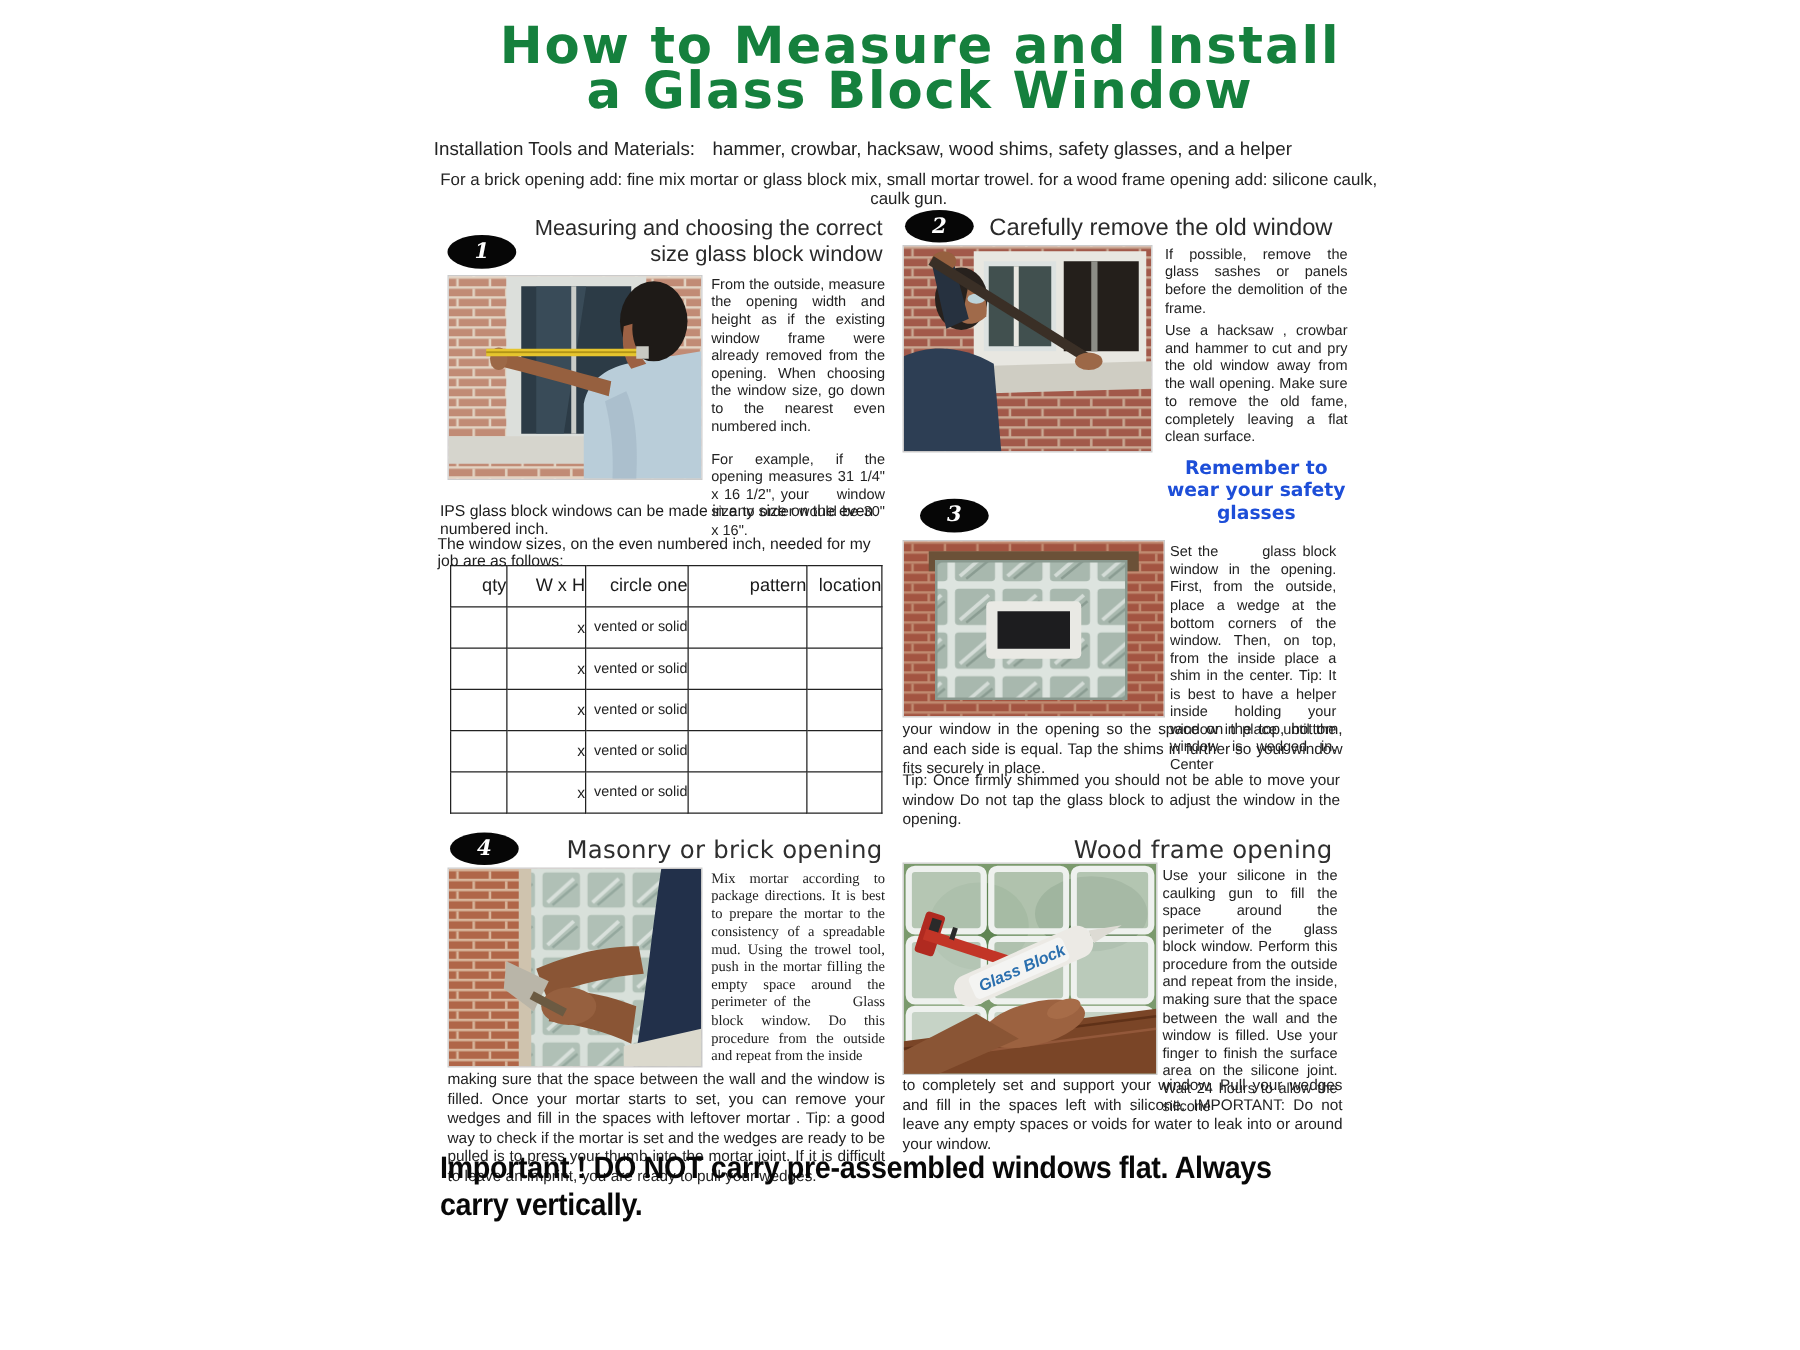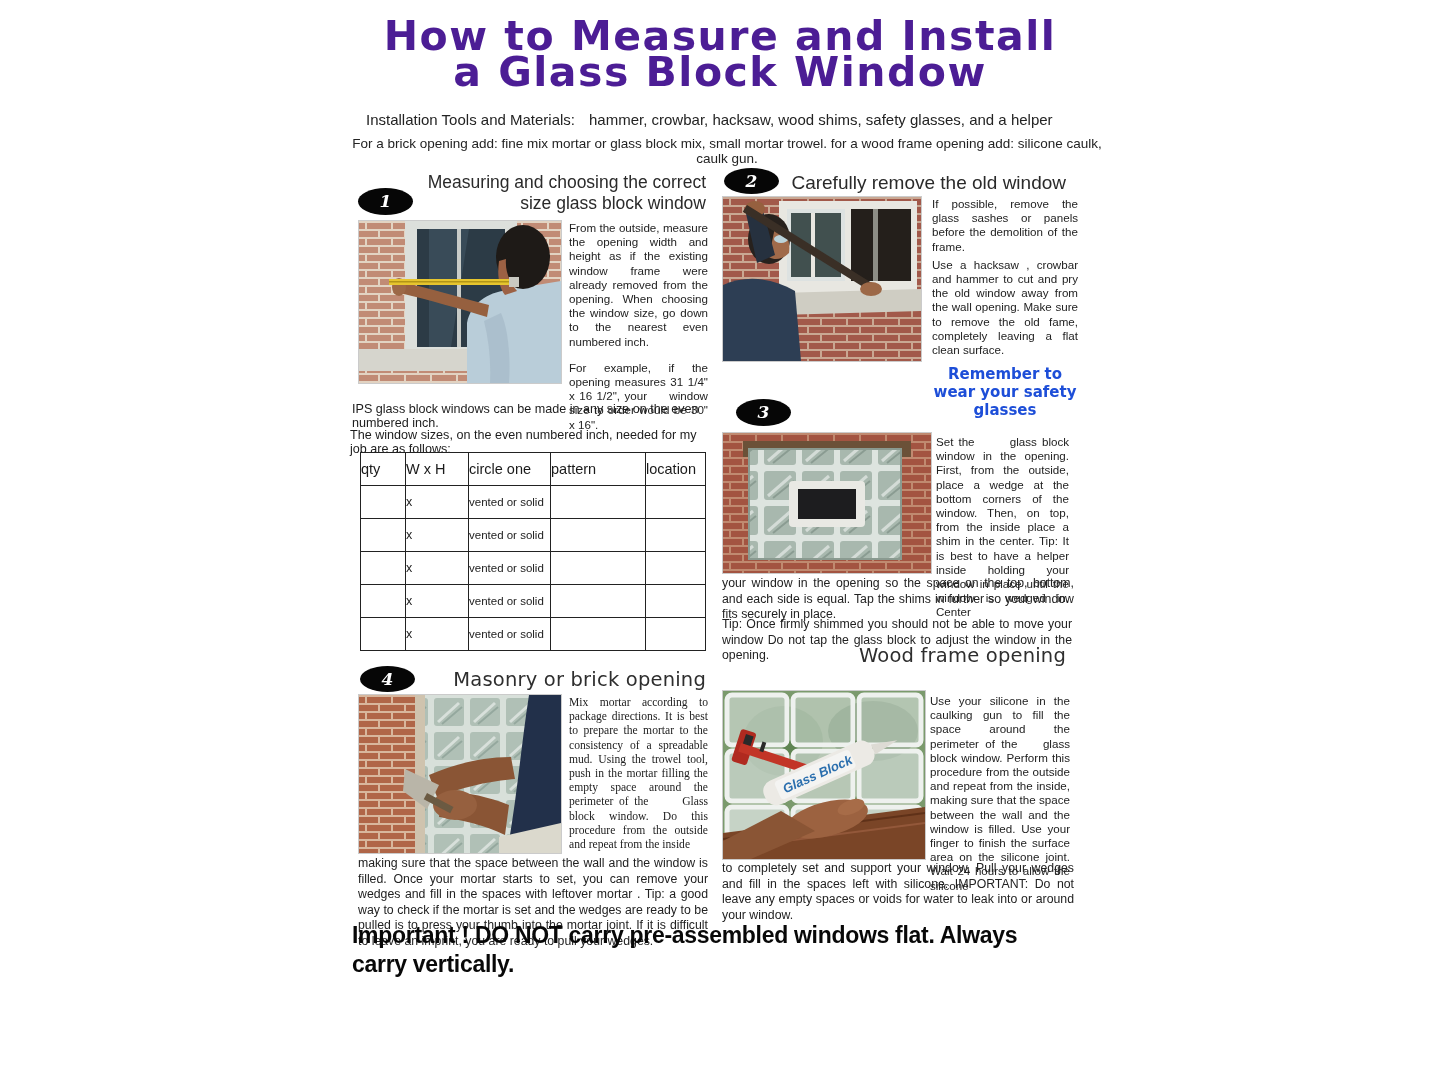--- a/index.html
+++ b/index.html
@@ -1,43 +1,43 @@
 <!DOCTYPE html>
 <html><head>
 <meta charset="utf-8">
 <style>
   html,body{margin:0;padding:0;background:#ffffff;}
   #page{position:relative;width:1440px;height:1080px;background:#ffffff;overflow:hidden;
         font-family:"Liberation Sans",sans-serif;color:#1f1f1f;}
   .abs{position:absolute;}
   
-  .title{left:300px;top:18px;width:840px;text-align:center;
+  .title{left:316px;top:18px;width:840px;text-align:center;
          font-family:"DejaVu Sans",sans-serif;font-weight:900;font-size:41px;line-height:36px;
-         color:#4c1d95;letter-spacing:1.5px;}
+         color:#15803d;letter-spacing:1.5px;}
   .toolsline{left:347px;top:111px;width:760px;font-size:15px;color:#232323;}
-  .toolsline .lbl{margin-right:14px;margin-left:19px;}
+  .toolsline .lbl{margin-right:14px;}
   .toolsline2{left:347px;top:136px;width:760px;font-size:13.5px;color:#232323;text-align:center;}
   
   .badge{width:55px;height:27px;background:#060606;border-radius:50%;
          display:flex;align-items:center;justify-content:center;}
   .badge span{color:#ffffff;font-family:"DejaVu Serif",serif;font-style:italic;font-weight:bold;
               font-size:17px;line-height:1;}
   .hdr-a{font-size:17.5px;color:#2a2a2a;text-align:right;line-height:21px;}
   .hdr-b{font-size:19.5px;color:#2e2e2e;text-align:right;line-height:23px;
          font-family:"DejaVu Sans",sans-serif;letter-spacing:0.2px;}
   
   .para{font-size:11.6px;line-height:14.2px;text-align:justify;color:#222;}
   .para + .para{margin-top:12px;}
   .wide{font-size:12.3px;line-height:15.5px;text-align:justify;color:#222;}
   .note{font-size:12.6px;color:#1c1c1c;}
   .warn{font-family:"DejaVu Sans",sans-serif;font-weight:800;font-size:15px;line-height:18px;
         text-align:center;color:#1d4ed8;margin-top:8px;}
   
   table.sizes{border-collapse:collapse;width:345px;table-layout:fixed;}
-  table.sizes th,table.sizes td{border:1.6px solid #222;height:32px;text-align:left;
+  table.sizes th,table.sizes td{border:1.6px solid #222;height:32px;text-align:right;
         font-weight:normal;padding:0;}
   table.sizes th{font-size:14.5px;color:#1a1a1a;}
   table.sizes td{font-size:11.5px;color:#222;}
   table.sizes td.x{font-size:12.5px;}
   
   .footer{left:352px;top:920px;width:700px;font-weight:bold;font-size:23px;letter-spacing:-0.3px;
           color:#080808;font-family:"Liberation Sans",sans-serif;transform:scaleY(1.08);transform-origin:top left;}
   .photo{border:1px solid #cbcbcb;background:#fff;display:block;}
 </style>
 </head>
@@ -253,21 +253,21 @@
     <polygon points="46,74 80,90 68,114 44,96" fill="#b9b5a8"></polygon>
     <rect x="68" y="98" width="30" height="7" fill="#6b5a42" transform="rotate(28 68 98)"></rect>
     <polygon points="140,142 202,128 202,158 140,158" fill="#dbd9cd"></polygon>
   </svg>
 
   <div class="abs" style="left:569px;top:696px;width:139px;font-family:Liberation Serif, serif;">
     <div class="para">Mix mortar according to package directions.  It is best to prepare the mortar to the consistency of a spreadable mud.  Using the trowel tool, push in the mortar filling the empty space around the perimeter of the &nbsp;&nbsp;&nbsp;&nbsp; Glass block window.  Do this procedure from the outside and repeat from the inside</div>
   </div>
   <div class="abs wide" style="left:358px;top:856px;width:350px;">making sure that the space between the wall and the window is filled.  Once your mortar starts to set, you can remove your wedges and fill in the spaces with leftover mortar .  Tip:  a  good way to check if the mortar is set and the wedges are ready to be pulled is to press your thumb into the mortar joint.  If it is difficult to leave an imprint, you are ready to pull your wedges.</div>
 
-  <div class="abs hdr-b" style="left:800px;top:644px;width:266px;">Wood frame opening</div>
+  <div class="abs hdr-b" style="left:800px;top:668px;width:266px;">Wood frame opening</div>
 
   <svg class="abs photo" style="left:722px;top:690px;" width="202" height="168" viewBox="0 0 202 168">
     <rect width="202" height="168" fill="#7b9a6d"></rect>
     <ellipse cx="150" cy="40" rx="45" ry="30" fill="#4e7344"></ellipse>
     <ellipse cx="60" cy="50" rx="40" ry="35" fill="#5f8452"></ellipse>
     <g>
       <rect x="4" y="4" width="60" height="50" rx="5" fill="#ccd7cf" fill-opacity="0.72" stroke="#eef1ee" stroke-width="5"></rect>
       <rect x="70" y="4" width="60" height="50" rx="5" fill="#ccd7cf" fill-opacity="0.66" stroke="#eef1ee" stroke-width="5"></rect>
       <rect x="136" y="4" width="62" height="50" rx="5" fill="#ccd7cf" fill-opacity="0.70" stroke="#eef1ee" stroke-width="5"></rect>
       <rect x="4" y="60" width="60" height="50" rx="5" fill="#ccd7cf" fill-opacity="0.78" stroke="#eef1ee" stroke-width="5"></rect>

